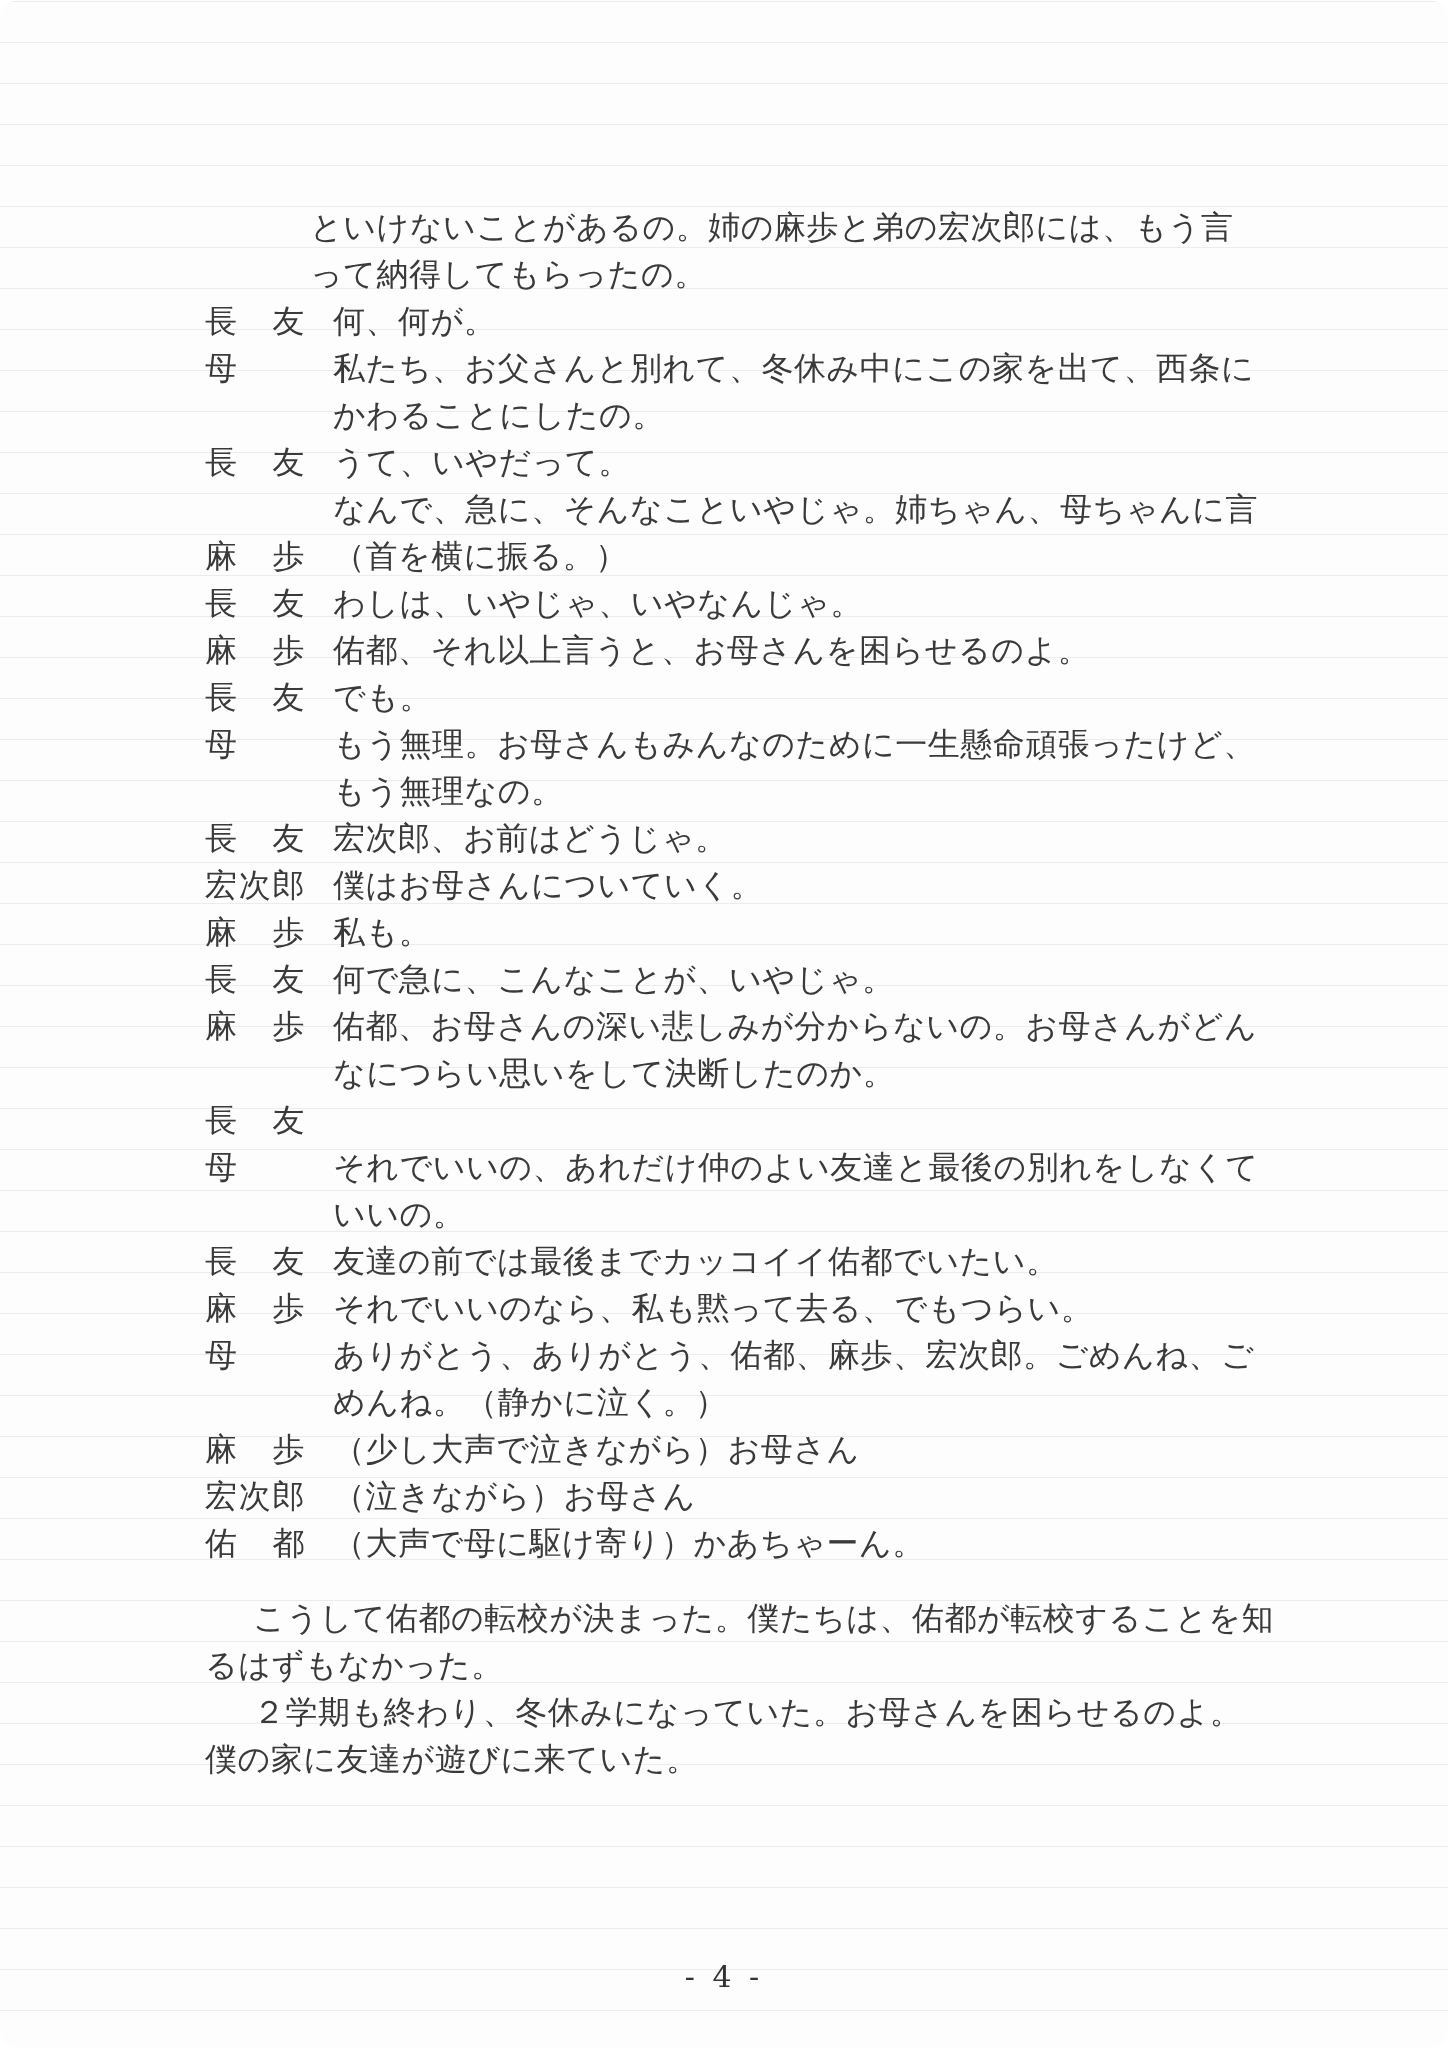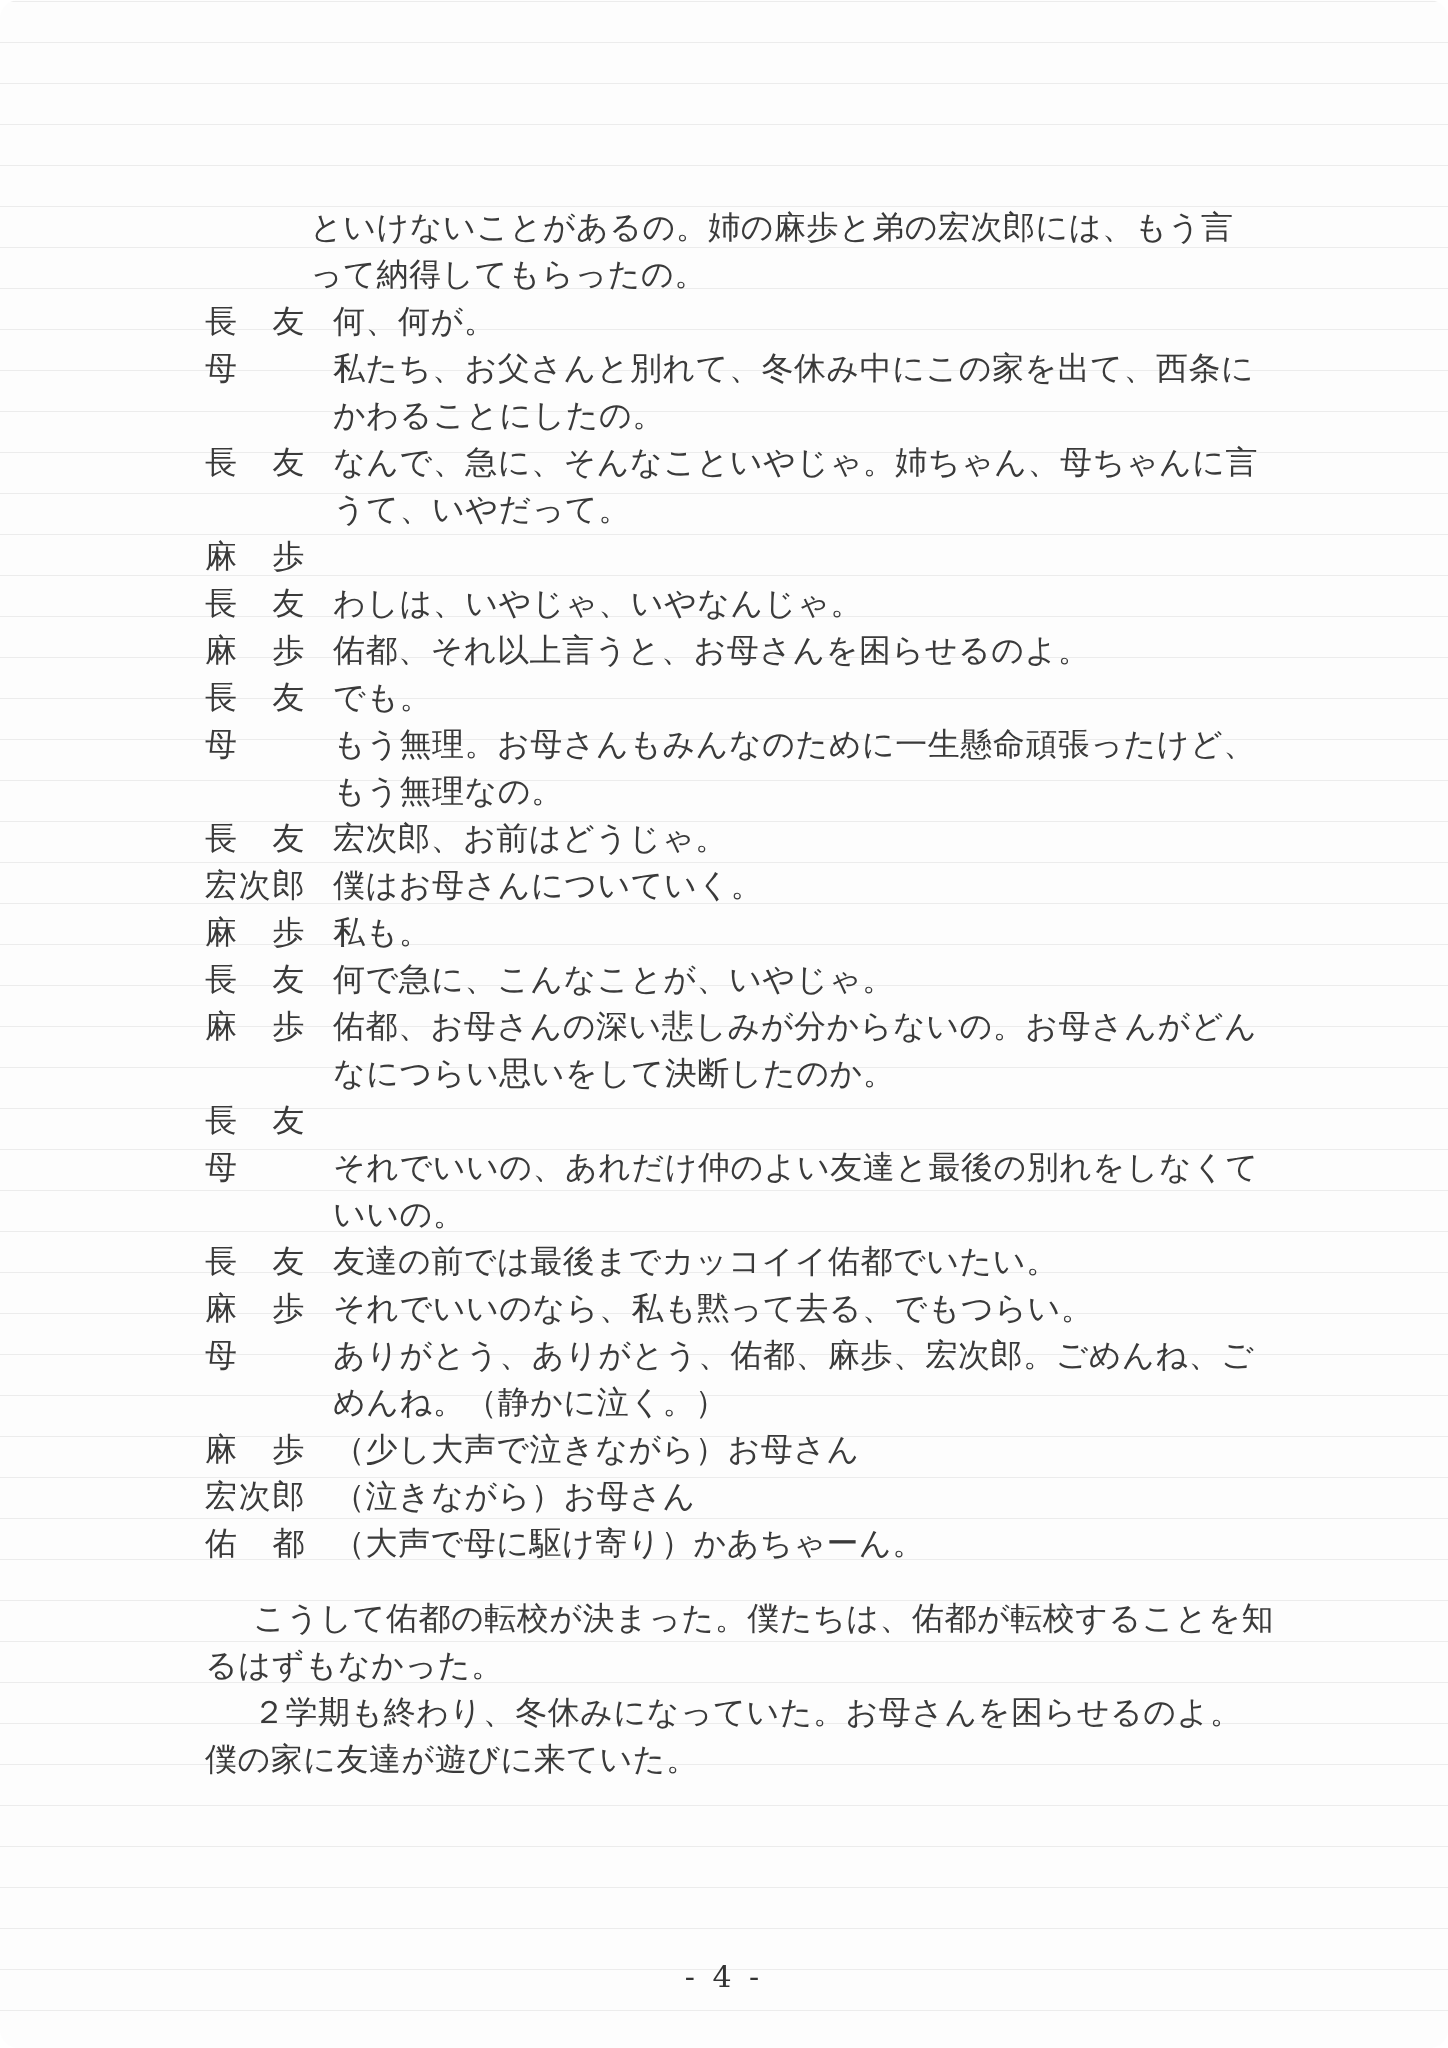--- a/index.html
+++ b/index.html
@@ -102,27 +102,30 @@
       <div class="speaker">母</div>
       <div class="dtext">
         <div class="line">私たち、お父さんと別れて、冬休み中にこの家を出て、西条に</div>
         <div class="line">かわることにしたの。</div>
       </div>
     </div>
 
     <div class="drow">
       <div class="speaker">長友</div>
       <div class="dtext">
+        <div class="line">うて、いやだって。</div>
         <div class="line">なんで、急に、そんなこといやじゃ。姉ちゃん、母ちゃんに言</div>
-        <div class="line">うて、いやだって。</div>
-      </div>
-    </div>
-
-    <div class="drow">
-      <div class="speaker">麻歩</div>
+      </div>
+    </div>
+
+    <div class="drow">
+      <div class="speaker">麻歩</div>
+      <div class="dtext">
+        <div class="line">（首を横に振る。）</div>
+      </div>
     </div>
 
     <div class="drow">
       <div class="speaker">長友</div>
       <div class="dtext">
         <div class="line">わしは、いやじゃ、いやなんじゃ。</div>
       </div>
     </div>
 
     <div class="drow">

